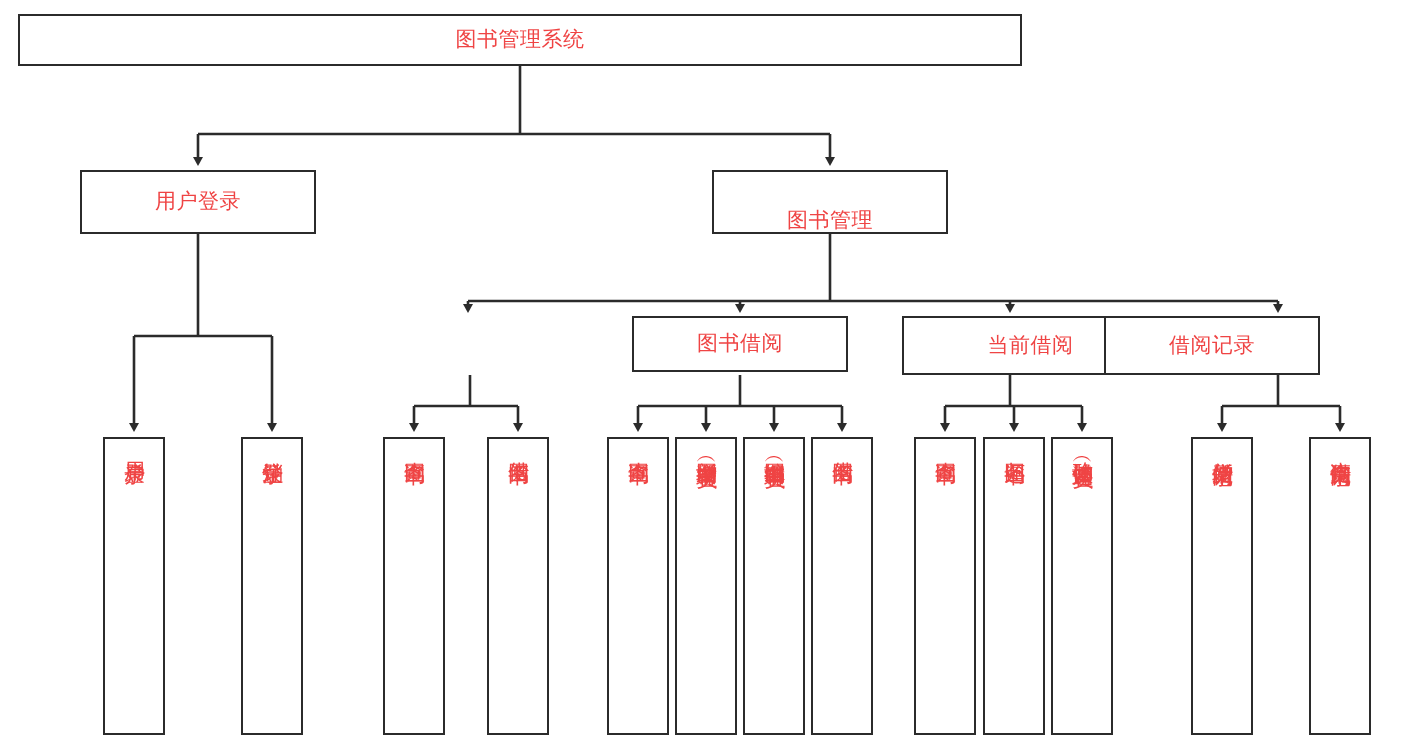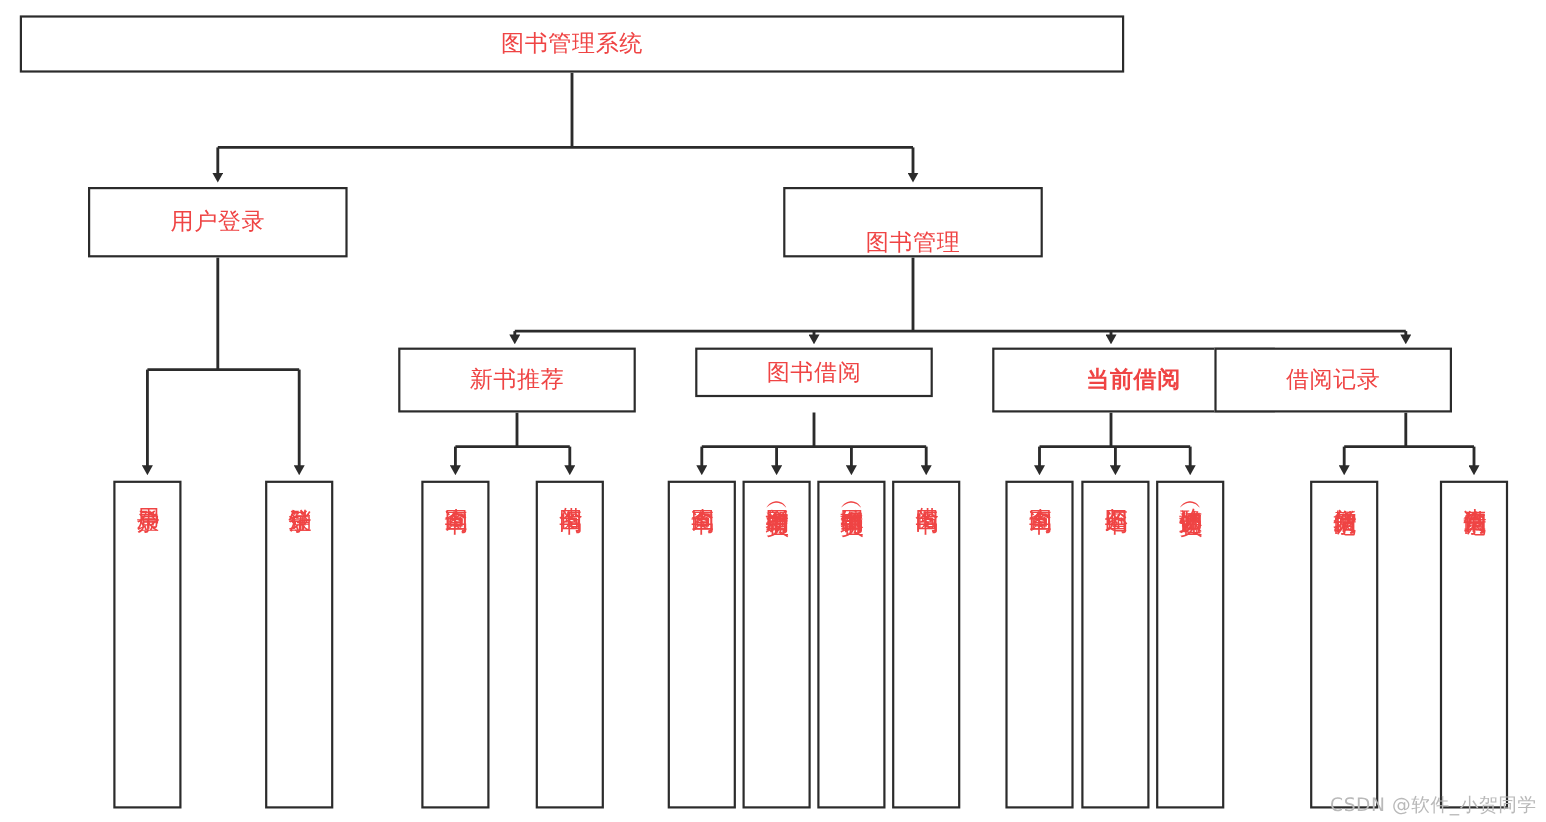--- a/index.html
+++ b/index.html
@@ -128,29 +128,26 @@
   </div>
 
   <div class="node horiz" style="left:80px; top:170px; width:236px; height:64px;">
     <span class="label">用户登录</span>
   </div>
 
   <div class="node horiz" style="left:712px; top:170px; width:236px; height:64px;align-items:flex-end;">
     <span class="label">图书管理</span>
   </div>
 
-  <div class="node horiz" style="left:362px; top:316px; width:216px; height:59px;">
-    <span class="label">新书推荐</span>
-  </div>
-
-  <div class="node horiz" style="left:632px; top:316px; width:216px; height:45px;">
+
+  <div class="node horiz" style="left:632px; top:316px; width:216px; height:56px;">
     <span class="label">图书借阅</span>
   </div>
 
-  <div class="node horiz" style="left:902px; top:316px; width:257px; height:59px;font-weight:bold;">
+  <div class="node horiz" style="left:902px; top:316px; width:257px; height:59px;">
     <span class="label">当前借阅</span>
   </div>
 
   <div class="node horiz" style="left:1104px; top:316px; width:216px; height:59px;">
     <span class="label">借阅记录</span>
   </div>
 
   <div class="node vert" style="left:103px; top:437px; width:62px; height:298px;">
     <span class="label">用户登录</span>
   </div>
@@ -196,15 +193,14 @@
   </div>
 
   <div class="node vert" style="left:1191px; top:437px; width:62px; height:298px;">
     <span class="label">新增借阅记录</span>
   </div>
 
   <div class="node vert" style="left:1309px; top:437px; width:62px; height:298px;">
     <span class="label">查询借阅记录</span>
   </div>
 
-  <div class="watermark">CSDN @软件_小贺同学</div>
 
 </div>
 
 </body></html>

